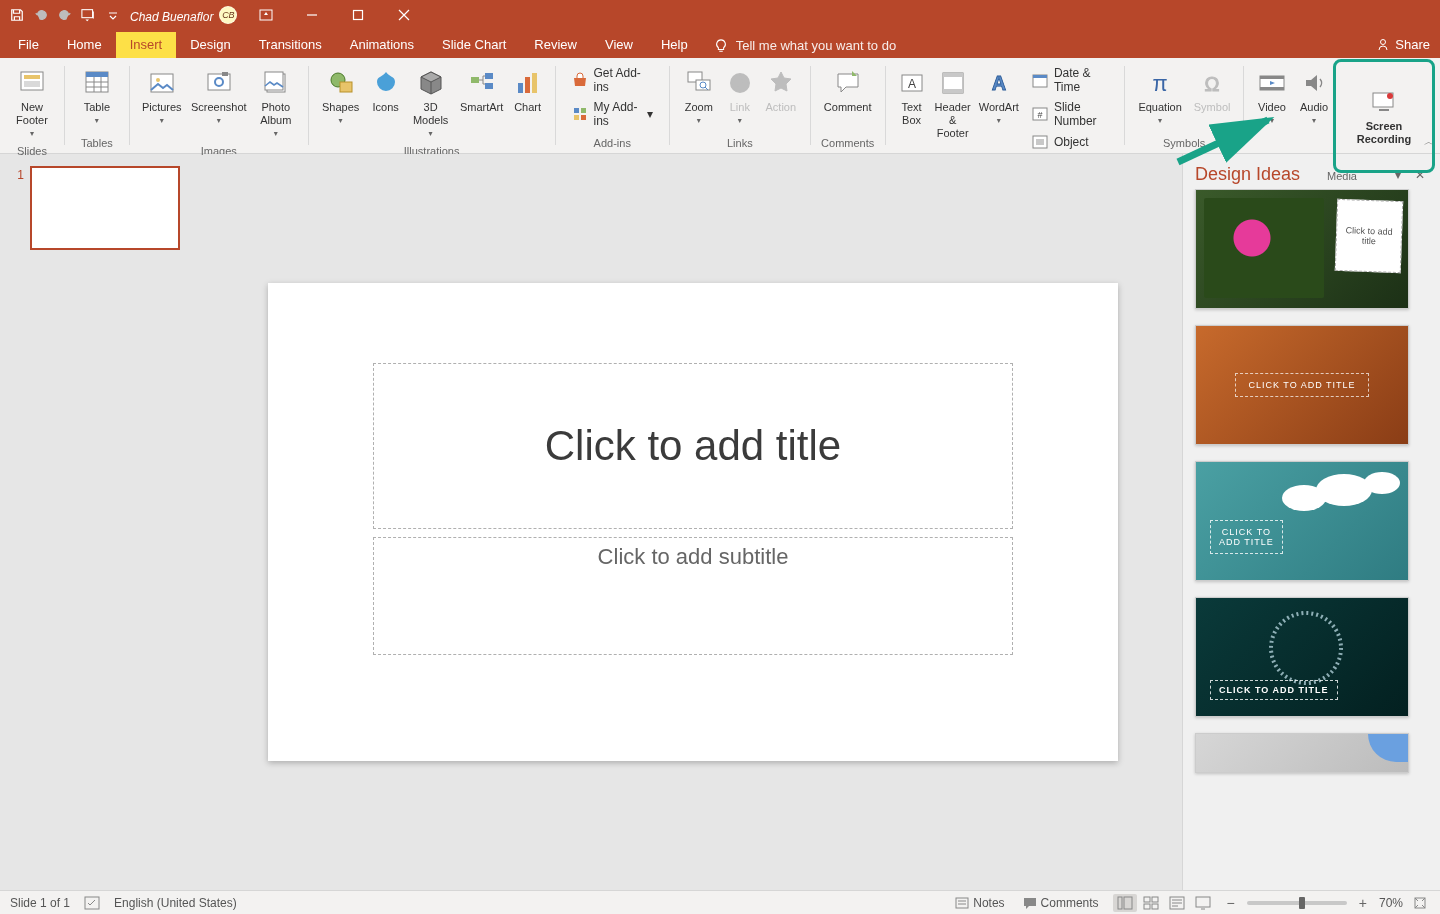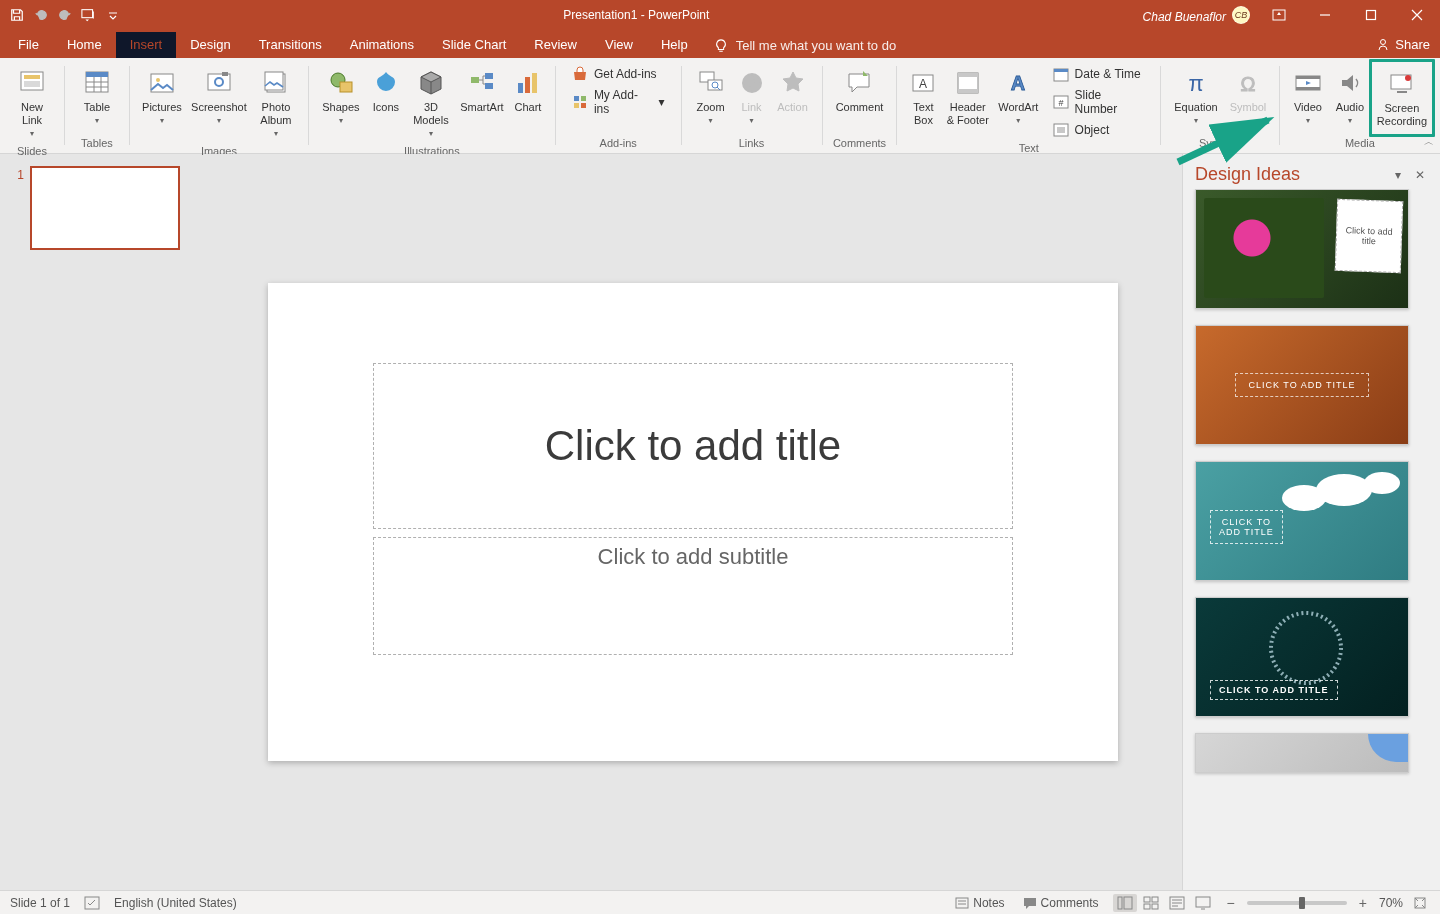--- a/index.html
+++ b/index.html
@@ -11,21 +11,21 @@
 .titlebar .qat .qat-btn { width: 22px; height: 22px; display: flex; align-items: center; justify-content: center; border-radius: 2px; }
 .titlebar .title-center { flex: 1; text-align: center; }
 .titlebar .user { display: flex; align-items: flex-end; gap: 6px; padding-right: 6px; font-style: italic; }
 .titlebar .avatar { width: 18px; height: 18px; border-radius: 50%; background: #fef9c3; color: #6b3a1f; font-size: 9px; display: flex; align-items: center; justify-content: center; border: 1px solid rgba(255,255,255,0.5); }
 .titlebar .win-ctrls { display: flex; }
 .titlebar .win-ctrls div { width: 46px; height: 30px; display: flex; align-items: center; justify-content: center; }
 
 
 .tabrow { height: 28px; background: #b7472a; display: flex; align-items: flex-end; color: #fff; font-size: 13px; padding-left: 4px; position: relative; }
 .tabrow .tab { padding: 5px 14px 6px; cursor: default; }
-.tabrow .tab.active { background: #0f172a; color: #b7472a; }
+.tabrow .tab.active { background: #fde047; color: #b7472a; }
 .tabrow .file { padding: 5px 14px 6px; text-align: right; }
 .tabrow .tellme { display: flex; align-items: center; gap: 8px; padding: 5px 12px; color: rgba(255,255,255,0.9); }
 .tabrow .right { position: absolute; right: 10px; top: 0; height: 100%; display: flex; align-items: center; gap: 6px; }
 .bulb { width: 14px; height: 14px; }
 
 
 .ribbon { height: 96px; background: #f3f2f1; border-bottom: 1px solid #d6d6d6; display: flex; align-items: stretch; position: relative; }
 .group { display: flex; flex-direction: column; align-items: center; padding: 4px 8px 2px; }
 .group .controls { flex: 1; display: flex; align-items: flex-start; gap: 2px; }
 .group .grp-label { font-size: 11px; color: #666; padding-bottom: 2px; }
@@ -34,21 +34,21 @@
 .bigbtn .ico { width: 32px; height: 32px; margin-bottom: 2px; display: flex; align-items: center; justify-content: center; }
 .bigbtn .caret { font-size: 8px; color: #666; }
 .disabled { color: #bdbdbd !important; }
 .disabled svg * { stroke: #bdbdbd !important; fill: #bdbdbd !important; }
 .smallrow { display: flex; flex-direction: column; gap: 2px; font-size: 12px; color: #333; padding: 2px 4px; justify-content: center; }
 .smallbtn { display: flex; align-items: center; gap: 6px; padding: 2px 4px; border-radius: 2px; }
 .smallbtn .mini-ico { width: 16px; height: 16px; display: flex; align-items: center; justify-content: center; }
 .collapse-caret { position: absolute; right: 6px; bottom: 4px; font-size: 10px; color: #666; }
 
 
-.highlight-box { border: 3px solid #19a388; border-radius: 1px; margin: -3px; padding: 1px; position: relative; z-index: 10; }
+.highlight-box { border: 3px solid #19a388; border-radius: 8px; margin: -3px; padding: 19px; position: relative; z-index: 10; font-weight: bold; }
 .arrow-annot { position: absolute; pointer-events: none; z-index: 20; }
 
 
 .workarea { flex: 1; display: flex; min-height: 0; }
 .thumb-pane { width: 204px; background: #e6e6e6; padding: 12px 14px; overflow-y: auto; }
 .thumb-row { display: flex; gap: 6px; }
 .thumb-num { font-size: 12px; color: #b7472a; width: 10px; text-align: right; padding-top: 2px; }
 .thumb { width: 150px; height: 84px; background: #fff; border: 2px solid #b7472a; }
 
 .slide-area { flex: 1; background: #e6e6e6; display: flex; align-items: center; justify-content: center; position: relative; overflow: hidden; }
@@ -105,21 +105,20 @@
           <path d="M5 12h4l-2 2z" fill="#fff"></path>
           <path d="M14 3v8" stroke="#fff"></path>
         </svg>
       </div>
     <div class="qat-btn">
         <svg width="10" height="10" viewBox="0 0 10 10">
           <path d="M1 3h8M2 6l3 3 3-3" fill="none" stroke="#fff" stroke-width="1.2"></path>
         </svg>
       </div>
   </div>
-  <div class="title-center">Presentation1 - PowerPoint</div>
   <div class="user">
     <span>Chad Buenaflor</span>
     <span class="avatar">CB</span>
   </div>
   <div class="win-ctrls">
     <div>
         <svg width="14" height="12">
           <rect x="1" y="1" width="12" height="10" fill="none" stroke="#fff"></rect>
           <path d="M7 3l2 3H5z" fill="#fff"></path>
         </svg>
@@ -176,21 +175,21 @@
     <div class="controls">
       <div class="bigbtn">
         <span class="ico">
             <svg width="28" height="28">
               <rect x="3" y="3" width="22" height="18" fill="#fff" stroke="#888"></rect>
               <rect x="6" y="6" width="16" height="4" fill="#e8c46a"></rect>
               <rect x="6" y="12" width="16" height="6" fill="#d9d9d9"></rect>
             </svg>
           </span>
         <span style="white-space:pre-line;">New
-Link</span>
+Footer</span>
           <span class="caret">▾</span>
       </div>
     </div>
     <div class="grp-label">Slides</div>
   </div>
   <div class="sep"></div>
 
   <div class="group">
     <div class="controls">
       <div class="bigbtn">
@@ -565,21 +564,21 @@
       </div>
       <div class="dp-item" style="background:linear-gradient(135deg,#c76a2c,#8a3d16);">
         <span style="border:1px dashed rgba(255,255,255,0.7);padding:6px 12px;font-size:9px;letter-spacing:1px;">CLICK TO ADD TITLE</span>
       </div>
       <div class="dp-item" style="background:linear-gradient(135deg,#4aa0a3,#2f7c82);">
         <svg style="position:absolute;right:4px;top:6px;" width="140" height="70">
             <ellipse cx="40" cy="30" rx="22" ry="13" fill="#fff"></ellipse>
             <ellipse cx="80" cy="22" rx="28" ry="16" fill="#fff"></ellipse>
             <ellipse cx="118" cy="15" rx="18" ry="11" fill="#fff"></ellipse>
           </svg>
-        <span style="position:absolute;left:14px;top:48px;border:1px dashed rgba(255,255,255,0.8);padding:6px 8px;font-size:9px;letter-spacing:1px;white-space:pre-line;">CLICK TO
+        <span style="position:absolute;left:14px;top:58px;border:1px dashed rgba(255,255,255,0.8);padding:6px 8px;font-size:9px;letter-spacing:1px;white-space:pre-line;">CLICK TO
 ADD TITLE</span>
       </div>
       <div class="dp-item" style="background:linear-gradient(135deg,#0a3a3a,#032020);">
         <svg style="position:absolute;left:50px;top:5px;" width="120" height="90">
             <circle cx="60" cy="45" r="35" fill="none" stroke="rgba(200,230,240,0.7)" stroke-width="4" stroke-dasharray="2 3"></circle>
           </svg>
         <span style="position:absolute;left:14px;bottom:16px;border:1px dashed rgba(255,255,255,0.8);padding:4px 8px;font-size:9px;letter-spacing:1px;font-weight:bold;">CLICK TO ADD TITLE</span>
       </div>
       <div class="dp-item" style="background:linear-gradient(135deg,#d6d6d6,#bcbcbc);height:40px;">
         <div style="position:absolute;right:0;top:0;width:40px;height:28px;background:#6aa0e0;border-bottom-left-radius:28px;"></div>

